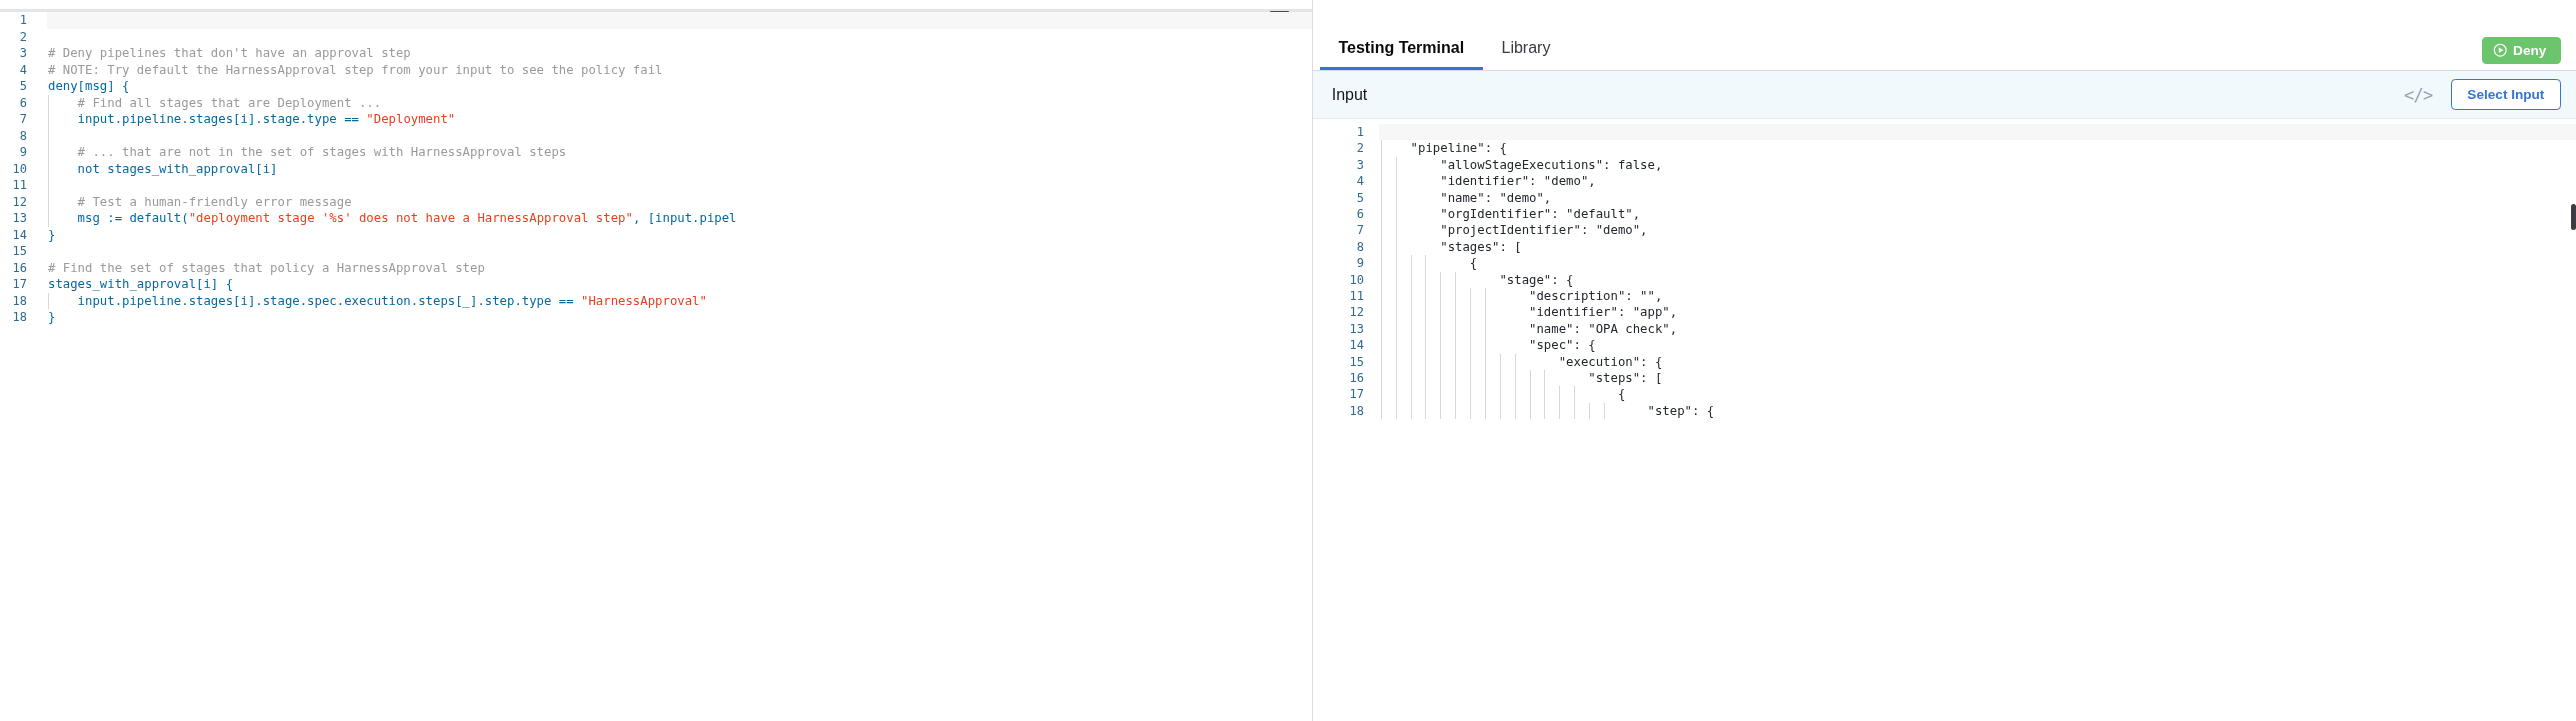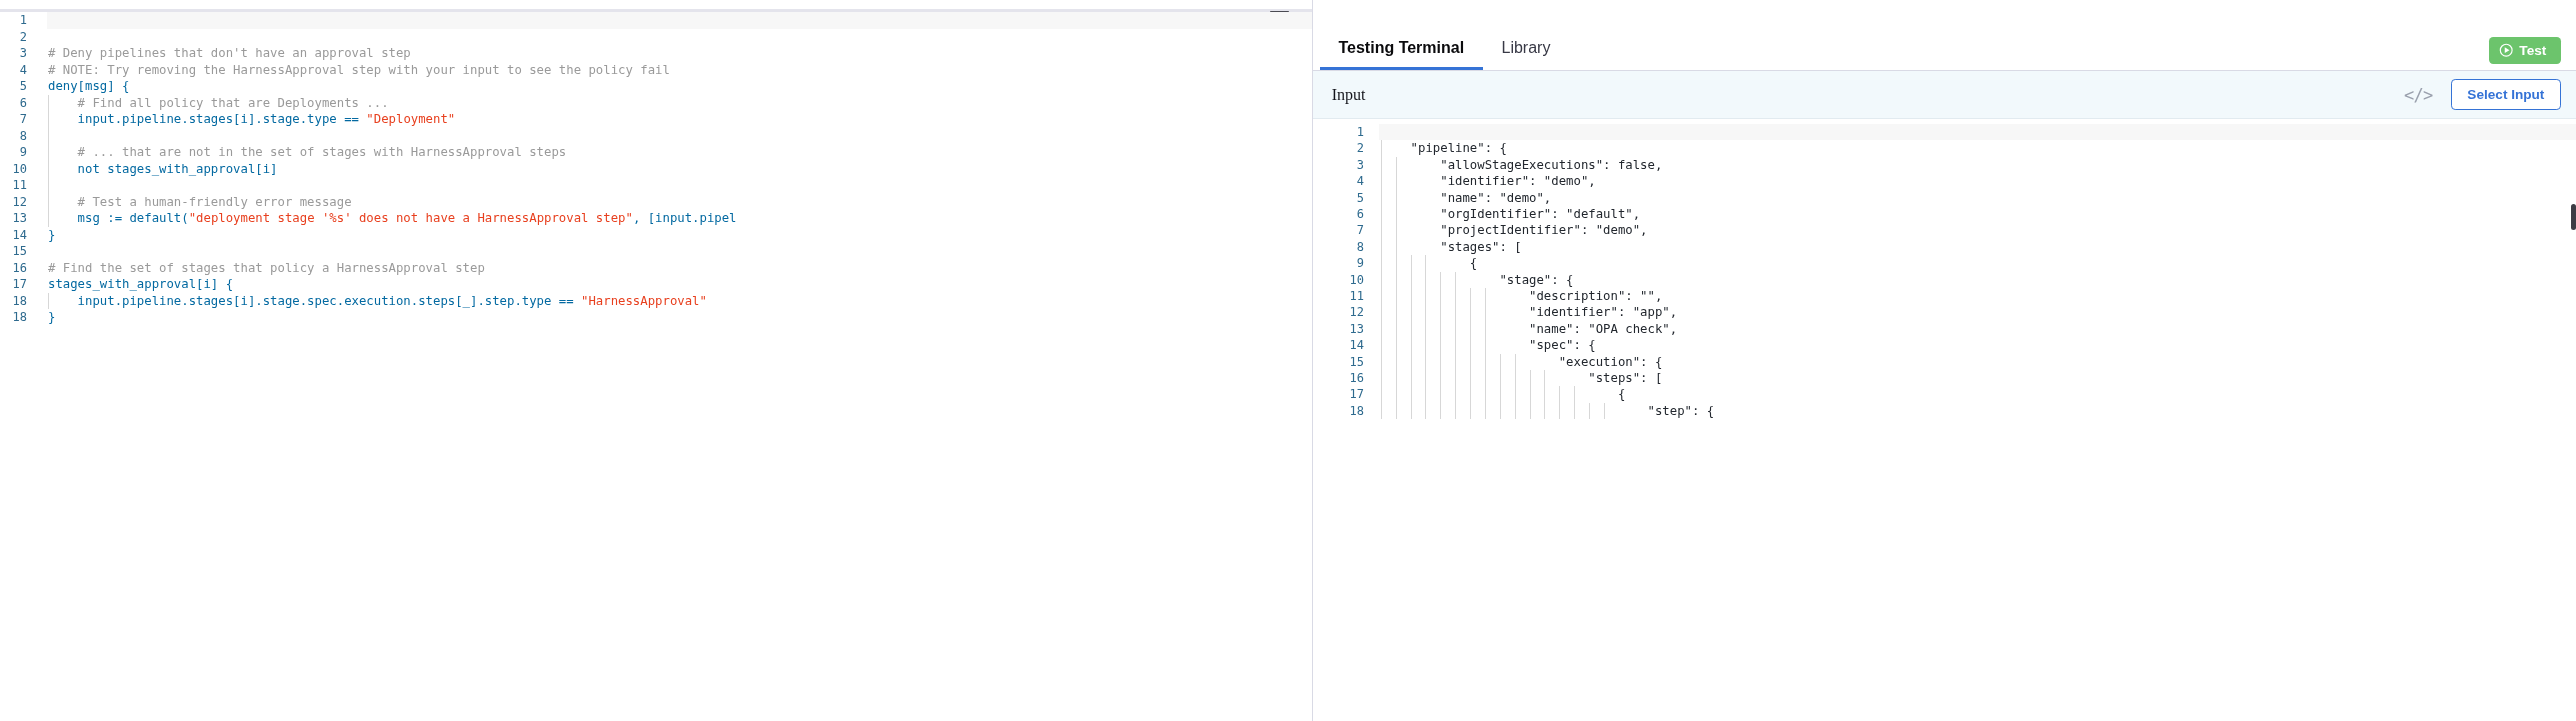--- a/index.html
+++ b/index.html
@@ -103,21 +103,21 @@
   .test-btn svg { display:block; }
 
   .input-bar {
     height: 48px; flex:0 0 48px;
     background:#f2f9fc;
     border-bottom:0.8px solid #e2ebf0;
     display:flex; align-items:center;
     padding: 0 15.3px 0 18.7px;
     position:relative;
   }
-  .input-bar .title { font-size:16px; color:#15161c;font-family:Liberation Serif, serif; }
+  .input-bar .title { font-size:16px; color:#15161c; }
   .input-bar .right { margin-left:auto; display:flex; align-items:center; gap:18.7px; }
   .code-toggle-icon {
     font-family:"DejaVu Sans Mono", monospace;
     font-size:17px; color:#9aa0ad; letter-spacing:-0.8px; cursor:pointer;
   }
   .select-input-btn {
     border:0.8px solid #3573d6; color:#3573d6; background:#ffffff;
     font-size:13.6px; font-weight:bold;
     border-radius:4.2px; padding:6.8px 15.3px; cursor:pointer;
     font-family:"Liberation Sans", sans-serif;
@@ -151,23 +151,23 @@
 <div class="app">
 
   <div class="editor-pane">
     <div class="editor-topstrip"></div>
     <div class="editor-hscroll-track"></div>
     <div class="editor-minimize"></div>
     <div class="code-area" id="code-area">
         <div class="code-line active"><div class="txt-hl"></div><span class="ln">1</span><span class="txt"><span class="tok-d">package pipeline</span></span></div>
         <div class="code-line"><span class="ln">2</span><span class="txt"></span></div>
         <div class="code-line"><span class="ln">3</span><span class="txt"><span class="tok-c"># Deny pipelines that don't have an approval step</span></span></div>
-        <div class="code-line"><span class="ln">4</span><span class="txt"><span class="tok-c"># NOTE: Try removing the HarnessApproval step with your input to see the policy fail</span></span></div>
+        <div class="code-line"><span class="ln">4</span><span class="txt"><span class="tok-c"># NOTE: Try default the HarnessApproval step from your input to see the policy fail</span></span></div>
         <div class="code-line"><span class="ln">5</span><span class="txt"><span class="tok-d">deny[msg] {</span></span></div>
-        <div class="code-line"><div class="indent-guide" style="left: 48px;"></div><span class="ln">6</span><span class="txt"><span class="tok-c">    # Find all policy that are Deployments ...</span></span></div>
+        <div class="code-line"><div class="indent-guide" style="left: 48px;"></div><span class="ln">6</span><span class="txt"><span class="tok-c">    # Find all stages that are Deployment ...</span></span></div>
         <div class="code-line"><div class="indent-guide" style="left: 48px;"></div><span class="ln">7</span><span class="txt"><span class="tok-d">    input.pipeline.stages[i].stage.type == </span><span class="tok-s">"Deployment"</span></span></div>
         <div class="code-line"><div class="indent-guide" style="left: 48px;"></div><span class="ln">8</span><span class="txt"></span></div>
         <div class="code-line"><div class="indent-guide" style="left: 48px;"></div><span class="ln">9</span><span class="txt"><span class="tok-c">    # ... that are not in the set of stages with HarnessApproval steps</span></span></div>
         <div class="code-line"><div class="indent-guide" style="left: 48px;"></div><span class="ln">10</span><span class="txt"><span class="tok-d">    not stages_with_approval[i]</span></span></div>
         <div class="code-line"><div class="indent-guide" style="left: 48px;"></div><span class="ln">11</span><span class="txt"></span></div>
         <div class="code-line"><div class="indent-guide" style="left: 48px;"></div><span class="ln">12</span><span class="txt"><span class="tok-c">    # Test a human-friendly error message</span></span></div>
         <div class="code-line"><div class="indent-guide" style="left: 48px;"></div><span class="ln">13</span><span class="txt"><span class="tok-d">    msg := default(</span><span class="tok-s">"deployment stage '%s' does not have a HarnessApproval step"</span><span class="tok-d">, [input.pipel</span></span></div>
         <div class="code-line"><span class="ln">14</span><span class="txt"><span class="tok-d">}</span></span></div>
         <div class="code-line"><span class="ln">15</span><span class="txt"></span></div>
         <div class="code-line"><span class="ln">16</span><span class="txt"><span class="tok-c"># Find the set of stages that policy a HarnessApproval step</span></span></div>
@@ -184,21 +184,21 @@
           <div class="term-tab active">Testing Terminal</div>
           <div class="term-tab">Library</div>
         </div>
       <button class="test-btn">
         <span>
           <svg width="14.4" height="14.4" viewBox="0 0 20 20" aria-hidden="true">
             <circle cx="10" cy="10" r="8.2" fill="none" stroke="#ffffff" stroke-width="1.6"></circle>
             <polygon points="8,6 14.5,10 8,14" fill="#ffffff"></polygon>
           </svg>
         </span>
-        <span>Test</span>
+        <span>Deny</span>
       </button>
     </div>
 
     <div class="input-bar">
       <span class="title">Input</span>
       <div class="right">
         <span class="code-toggle-icon">&lt;/&gt;</span>
         <button class="select-input-btn">Select Input</button>
       </div>
     </div>

